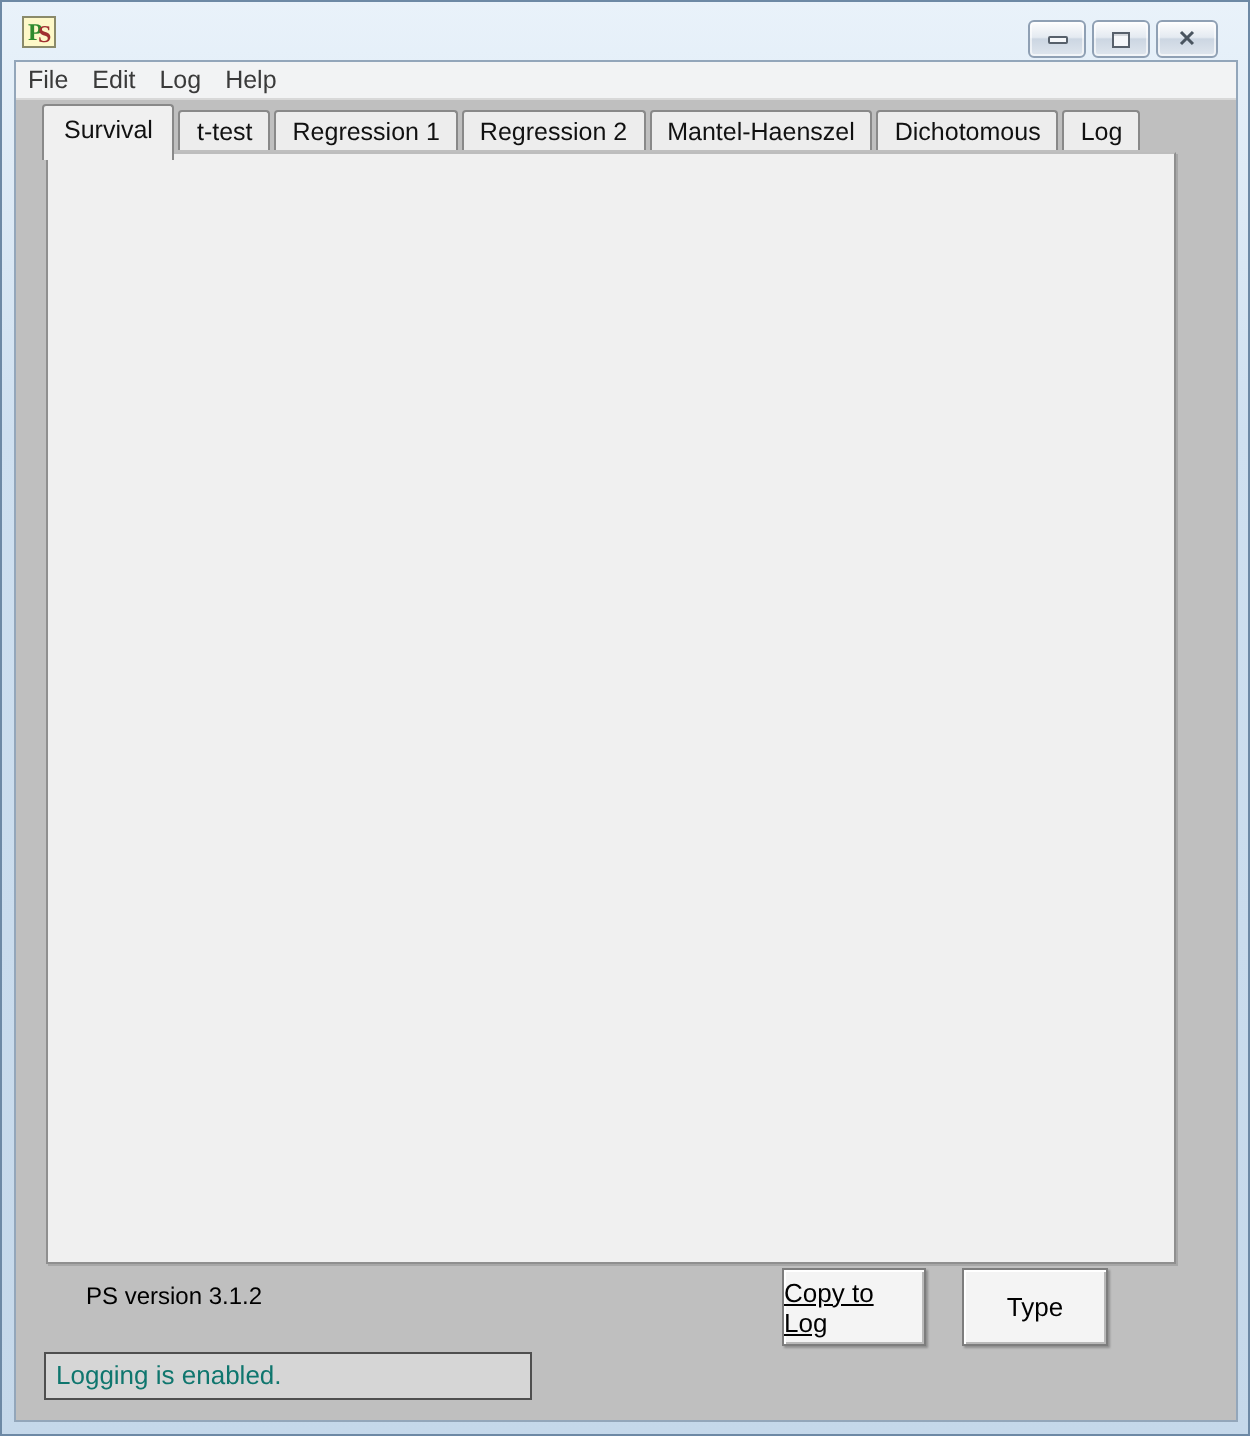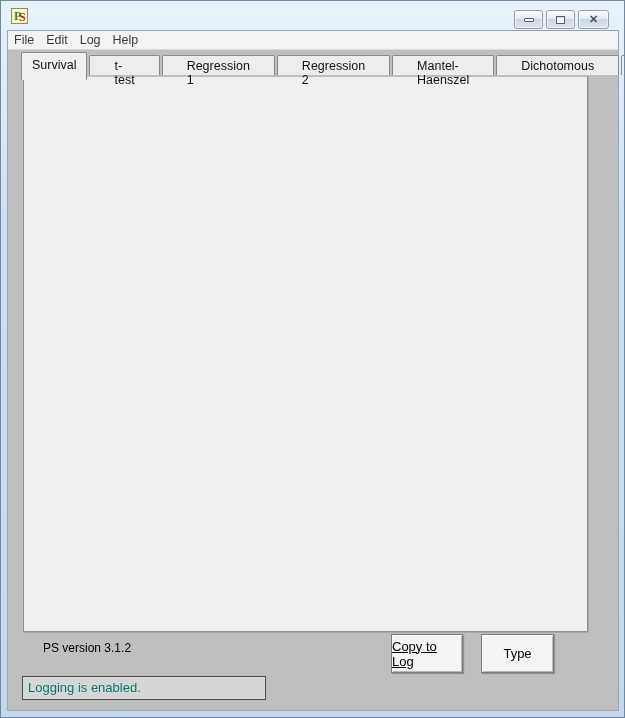--- a/index.html
+++ b/index.html
@@ -37,21 +37,21 @@
   
   .menubar {
     position:absolute; left:7px; top:30px; width:610px; height:19px;
     background:#f2f3f4; display:flex; align-items:center; border-bottom:1px solid #d8d8d8;
   }
   .menu-item { font-size:12.5px; color:#3a3a3a; padding:2px 6px; cursor:default; }
   
   .tabstrip { position:absolute; left:20px; top:51px; display:flex; align-items:flex-start; z-index:5; }
   .tab {
     margin-top:3px; background:#ededed; border:1px solid #898989; border-bottom:none;
-    border-radius:2px 2px 0 0; padding:3px 24px 2px; font-size:12.5px; color:#111;
+    border-radius:2px 2px 0 0; padding:3px 8px 2px; font-size:12.5px; color:#111;
     margin-right:2px; cursor:default; height:20px;
   }
   .tab.active { margin-top:0; padding:5px 10px 9px; height:28px; background:#f0f0f0; position:relative; }
   
   .panel {
     position:absolute; left:22px; top:75px; width:565px; height:556px;
     background:#f0f0f0; border:1px solid #8f8f8f;
     border-top-color:#bdbdbd; box-shadow:1px 1px 0 #a7a7a7; z-index:1;
   }
   .section-label { position:absolute; font-size:12.5px; font-weight:bold; color:#111; }

